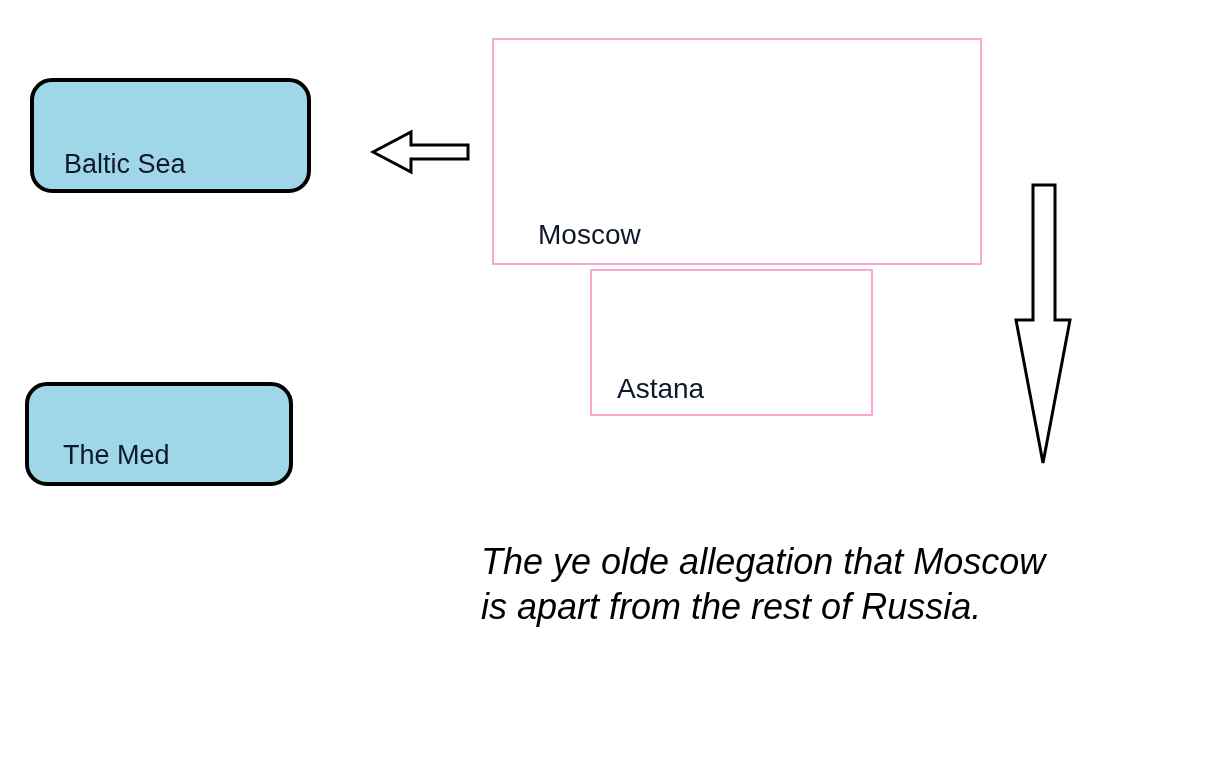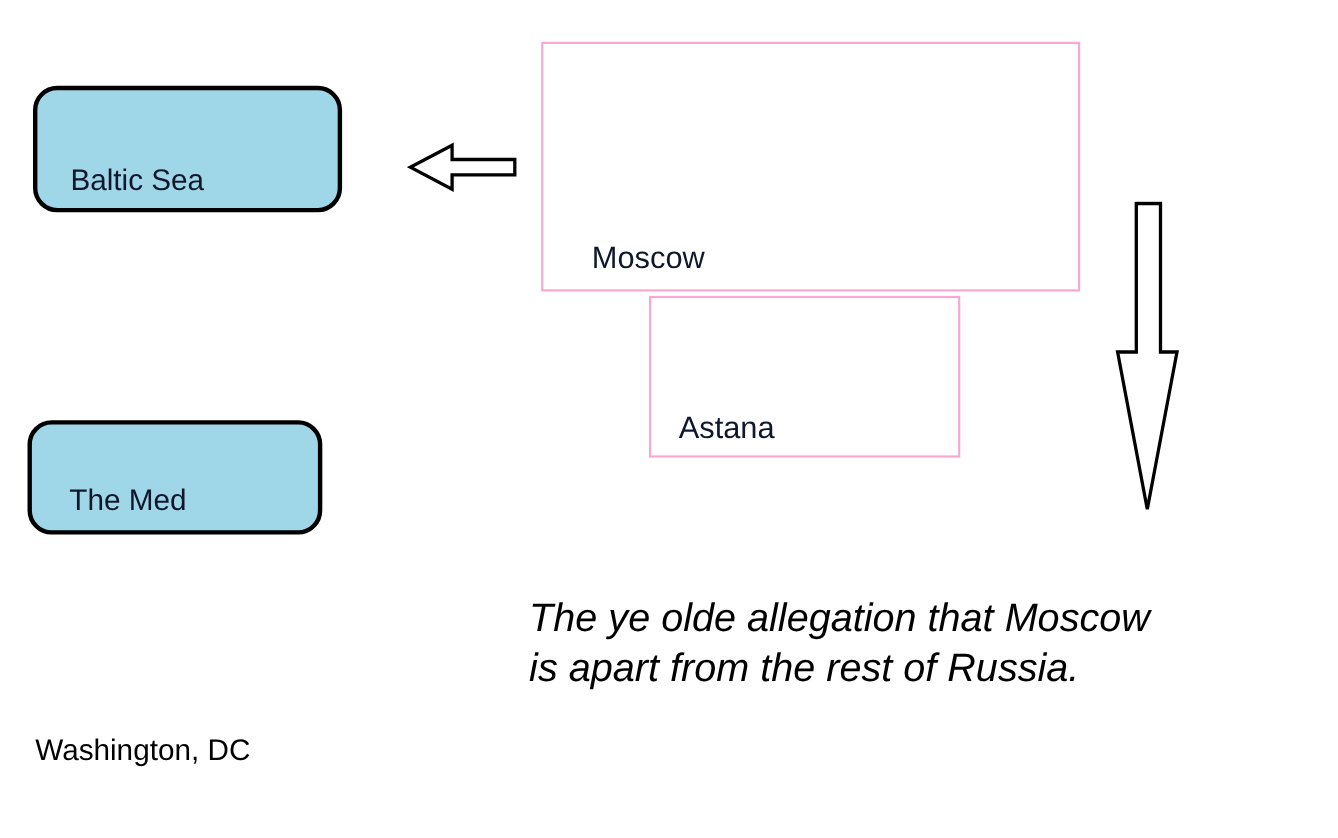--- a/index.html
+++ b/index.html
@@ -94,16 +94,15 @@
   <svg class="arrow arrow-down" viewBox="0 0 60 284" xmlns="http://www.w3.org/2000/svg">
     <polygon points="20,2 42,2 42,137 57,137 30,280 3,137 20,137" fill="#ffffff" stroke="#000000" stroke-width="3" stroke-linejoin="miter"></polygon>
   </svg>
 
   <div class="caption">
     <div>The ye olde allegation that Moscow</div>
     <div>is apart from the rest of Russia.</div>
   </div>
 
   <div class="footer">
-    <div>Washington, DC</div>
   </div>
 
 </div>
 
 </body></html>

